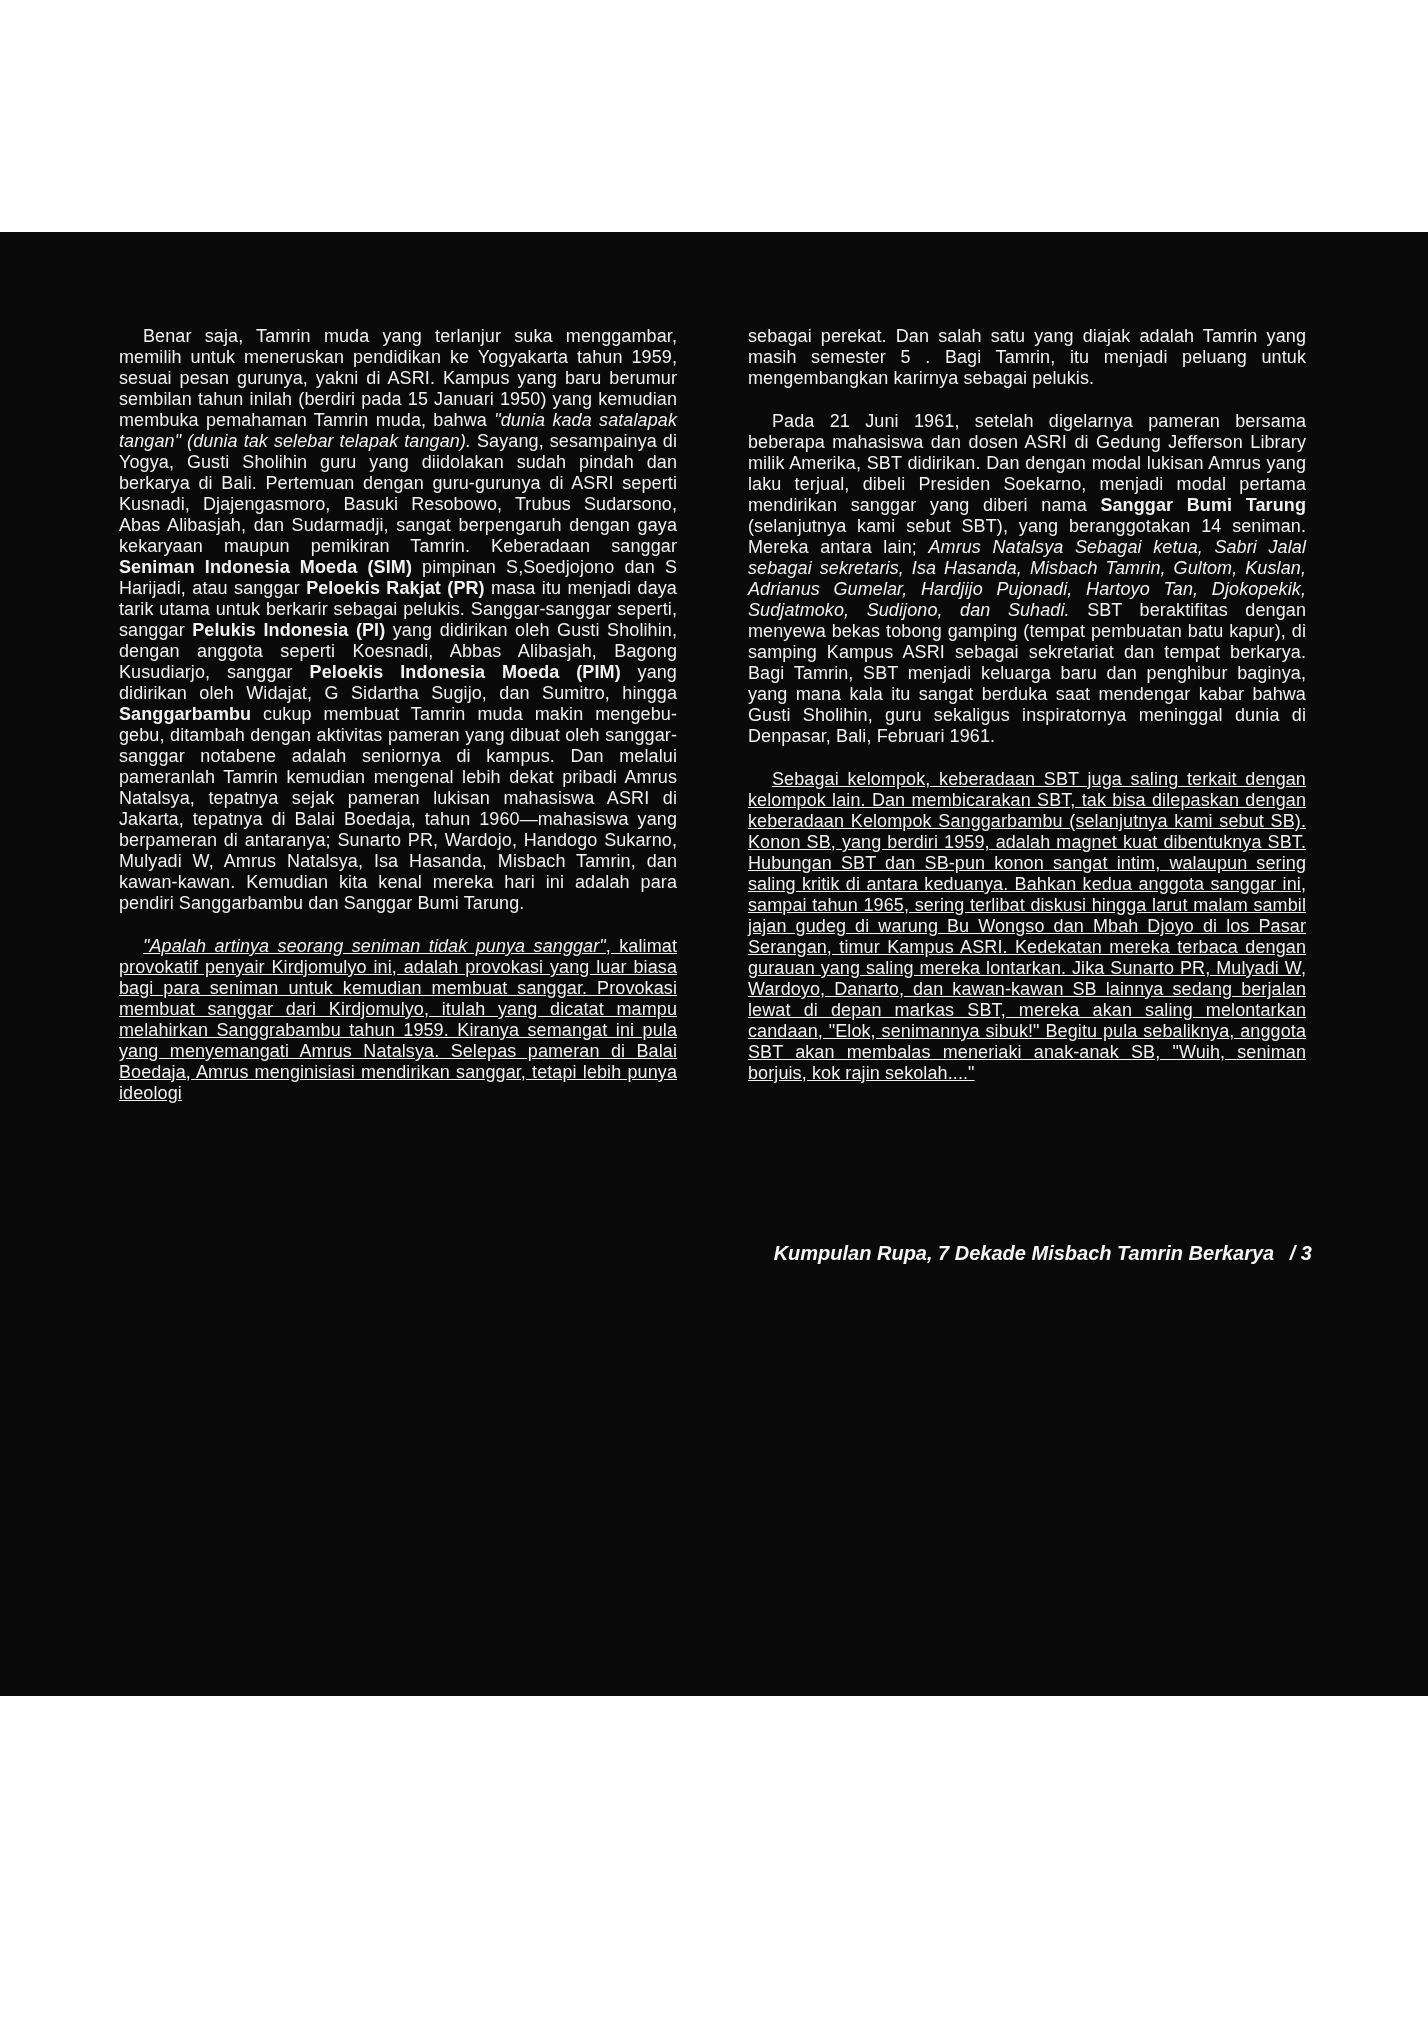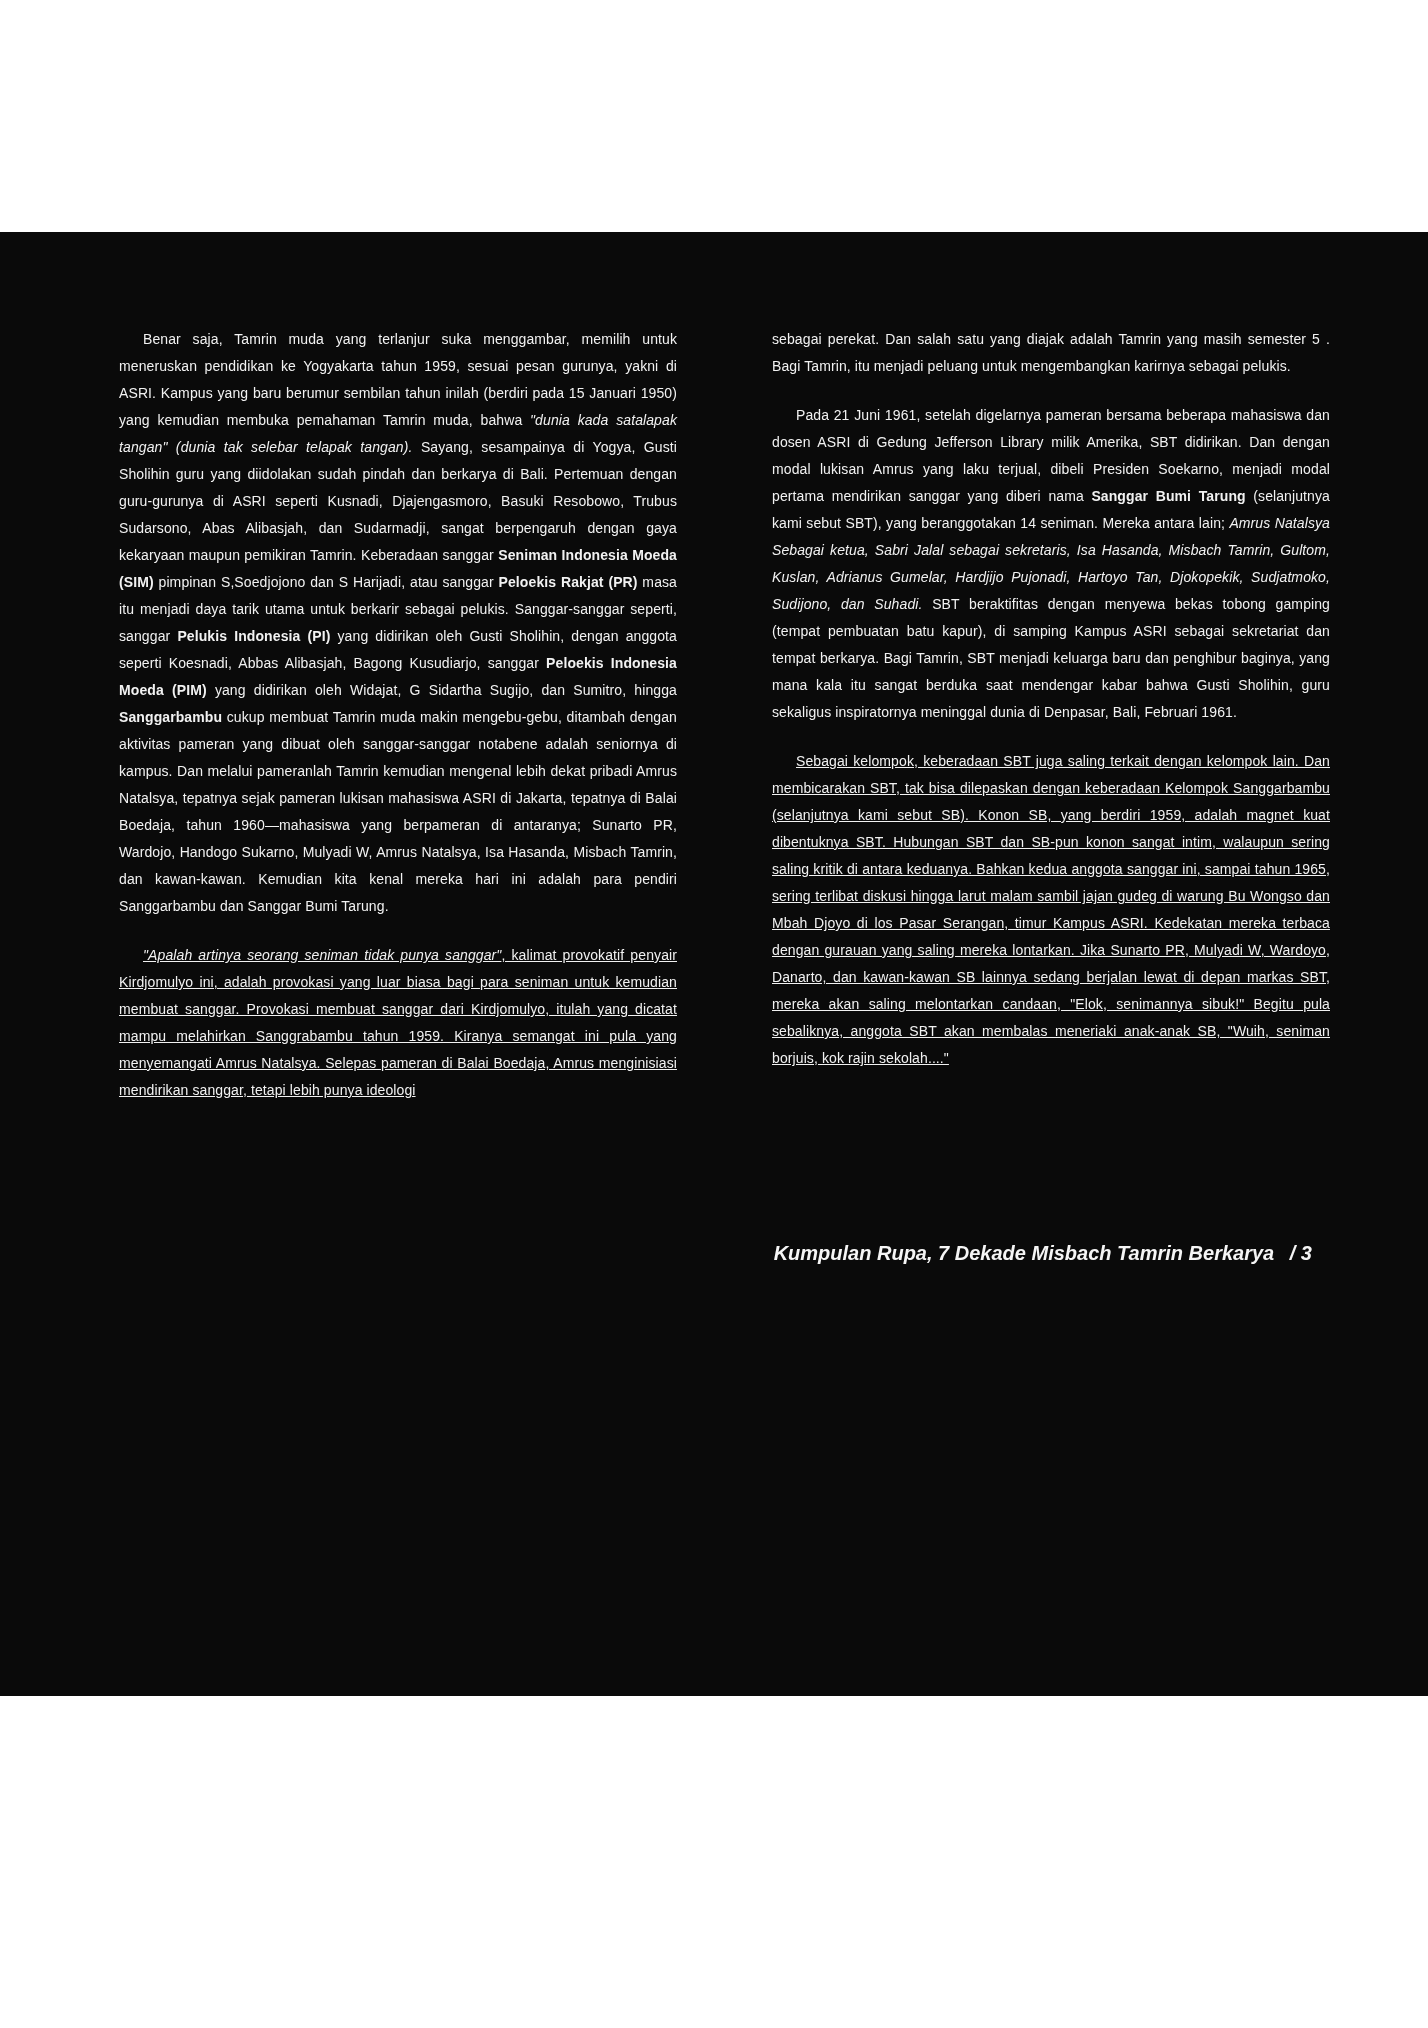--- a/index.html
+++ b/index.html
@@ -20,27 +20,27 @@
       top: 232px;
       width: 1428px;
       height: 1464px;
       background: #0a0a0a;
     }
     .col {
       position: absolute;
       top: 94px;
       width: 558px;
       color: #f2f2f2;
-      font-size: 14px;
-      line-height: 27px;
+      font-size: 18px;
+      line-height: 21px;
       text-align: justify;
       letter-spacing: 0.1px;
     }
     .col-left { left: 119px; }
-    .col-right { left: 772px; }
+    .col-right { left: 748px; }
     .para {
       margin: 0 0 22px 0;
     }
     .para:last-child { margin-bottom: 0; text-decoration: underline; }
     .indent { text-indent: 24px; }
     .r-normal { font-style: normal; font-weight: 400; }
     .r-italic { font-style: italic; }
     .r-bold { font-weight: 700; }
     .footer {
       position: absolute;

